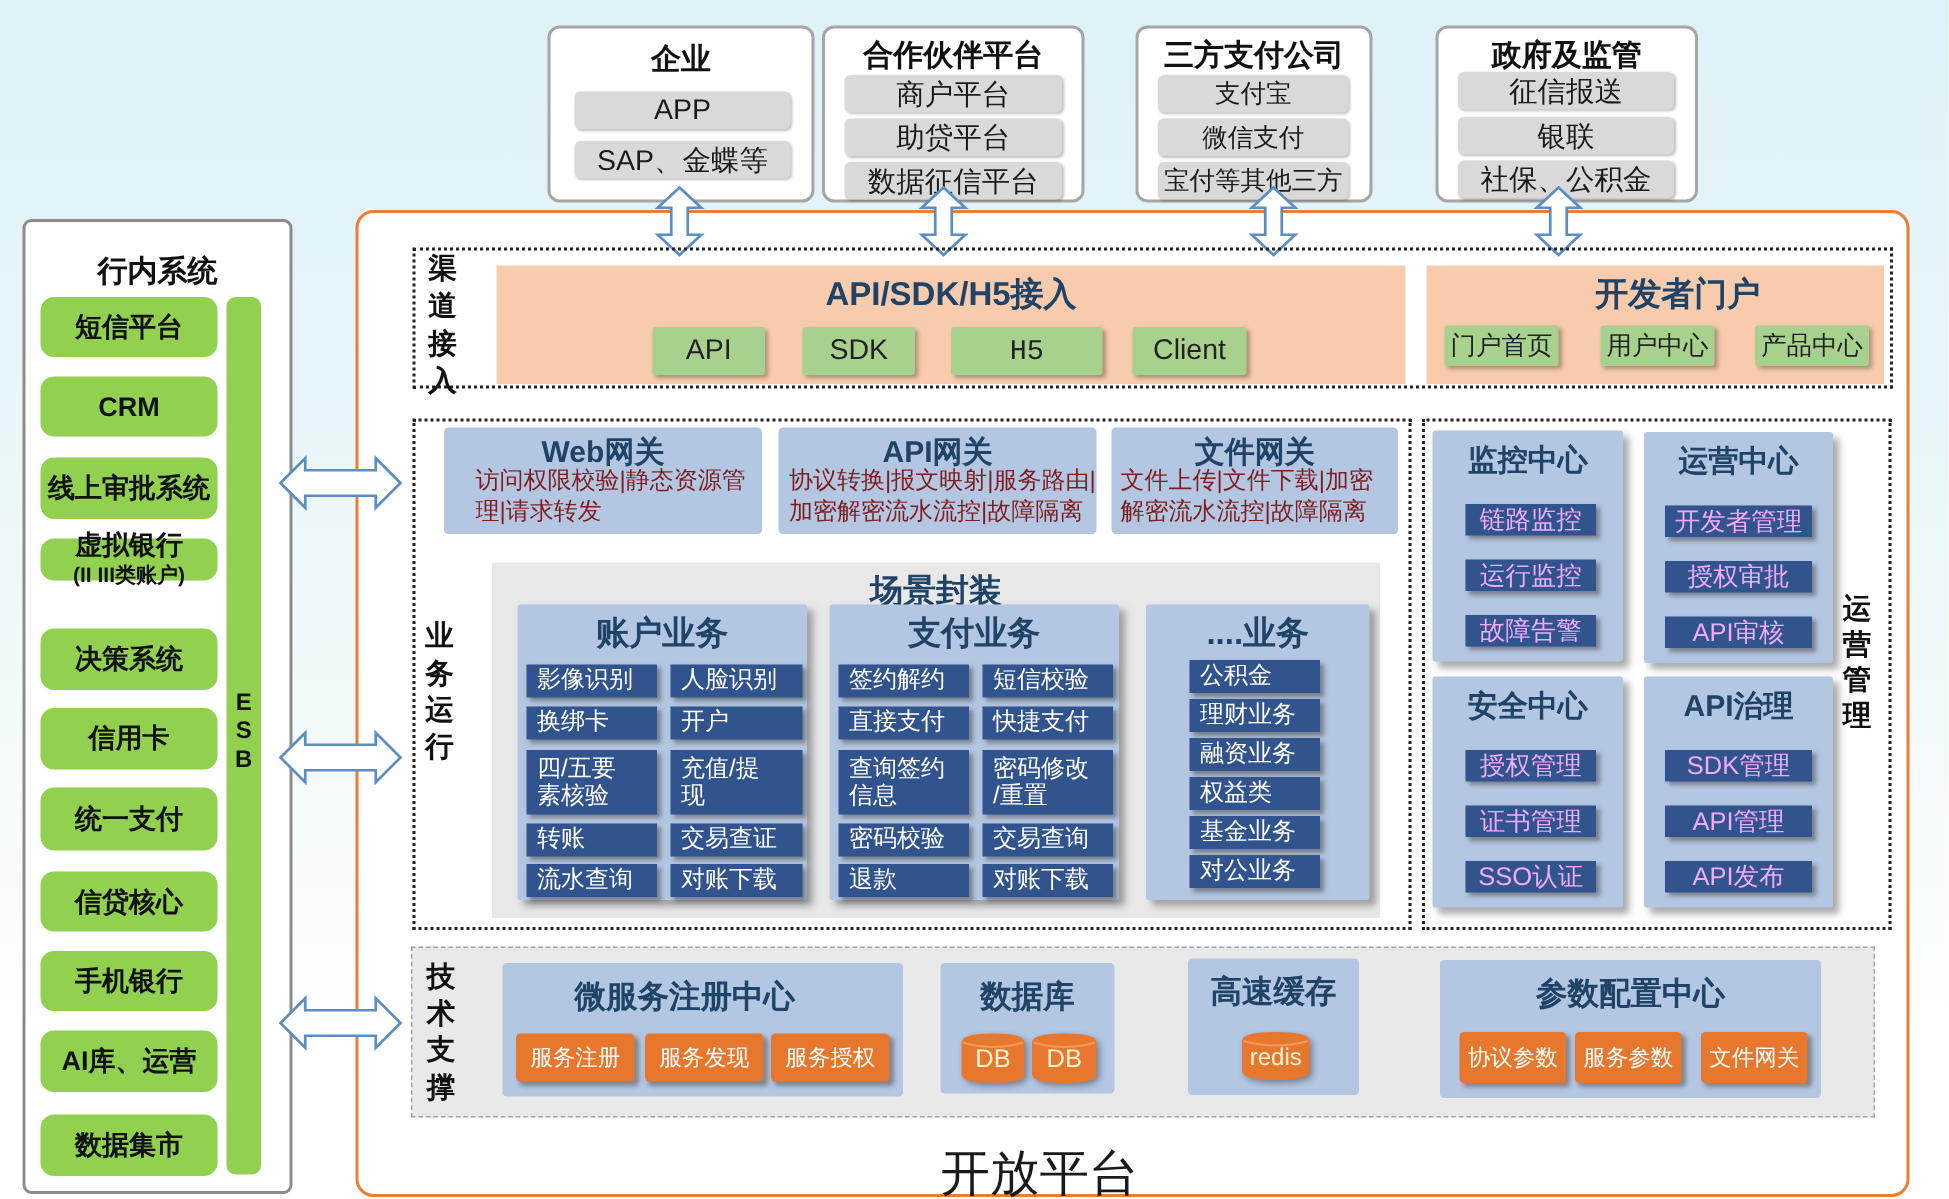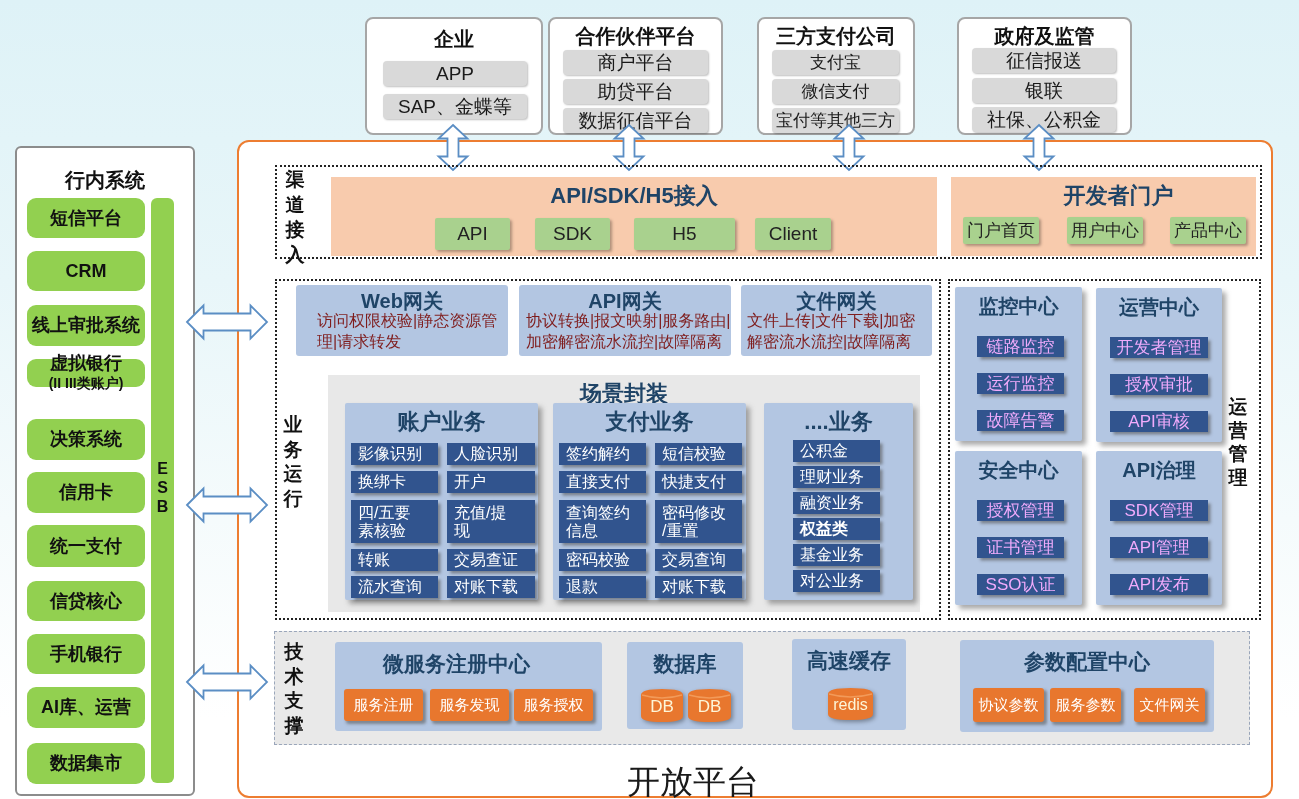--- a/index.html
+++ b/index.html
@@ -80,21 +80,21 @@
   </svg>
 <svg style="left:186px;top:664px;" width="82" height="36" viewBox="0 0 82 36">
 <path d="M1 18 L17.5 1.5 L17.5 9.5 L64.5 9.5 L64.5 1.5 L81 18 L64.5 34.5 L64.5 26.5 L17.5 26.5 L17.5 34.5 Z" fill="#fff" stroke="#5b8ec4" stroke-width="1.8" stroke-linejoin="miter"></path>
   </svg>
 <div class="dot" style="left:275px;top:165px;width:987px;height:94px;"></div>
 <div class="vlab" style="left:283px;top:167px;width:24px;height:100px;font-size:19px;line-height:25px;">渠<br>道<br>接<br>入</div>
 <div class="peach" style="left:331px;top:177px;width:606px;height:79px;"></div>
 <div class="ptitle" style="left:331px;top:181px;width:606px;">API/SDK/H5接入</div>
 <div class="gn" style="left:435px;top:218px;width:75px;height:32px;">API</div>
 <div class="gn" style="left:535px;top:218px;width:75px;height:32px;">SDK</div>
-<div class="gn" style="left:634px;top:218px;width:101px;height:32px;">H5</div>
+<div class="gn" style="left:634px;top:218px;width:101px;height:32px;font-family:Liberation Mono, monospace;">H5</div>
 <div class="gn" style="left:755px;top:218px;width:76px;height:32px;">Client</div>
 <div class="peach" style="left:951px;top:177px;width:305px;height:79px;"></div>
 <div class="ptitle" style="left:966px;top:181px;width:305px;">开发者门户</div>
 <div class="gn" style="left:963px;top:217px;width:76px;height:27px;font-size:17px;">门户首页</div>
 <div class="gn" style="left:1067px;top:217px;width:76px;height:27px;font-size:17px;">用户中心</div>
 <div class="gn" style="left:1170px;top:217px;width:76px;height:27px;font-size:17px;">产品中心</div>
 <div class="dot" style="left:275px;top:279px;width:666px;height:341px;"></div>
 <div class="vlab" style="left:281px;top:413px;width:24px;height:98px;font-size:19px;line-height:24.5px;">业<br>务<br>运<br>行</div>
 <div class="bb" style="left:296px;top:285px;width:212px;height:71px;"></div>
 <div class="btitle" style="left:296px;top:288px;width:212px;">Web网关</div>
@@ -129,21 +129,21 @@
 <div class="dk" style="left:447px;top:549px;width:88px;height:22px;">交易查证</div>
 <div class="dk" style="left:559px;top:549px;width:87px;height:22px;">密码校验</div>
 <div class="dk" style="left:655px;top:549px;width:87px;height:22px;">交易查询</div>
 <div class="dk" style="left:351px;top:576px;width:87px;height:22px;">流水查询</div>
 <div class="dk" style="left:447px;top:576px;width:88px;height:22px;">对账下载</div>
 <div class="dk" style="left:559px;top:576px;width:87px;height:22px;">退款</div>
 <div class="dk" style="left:655px;top:576px;width:87px;height:22px;">对账下载</div>
 <div class="dk" style="left:793px;top:440px;width:87px;height:22px;">公积金</div>
 <div class="dk" style="left:793px;top:466px;width:87px;height:22px;">理财业务</div>
 <div class="dk" style="left:793px;top:492px;width:87px;height:22px;">融资业务</div>
-<div class="dk" style="left:793px;top:518px;width:87px;height:22px;font-weight:bold;">权益类</div>
+<div class="dk" style="left:793px;top:518px;width:87px;height:22px;">权益类</div>
 <div class="dk" style="left:793px;top:544px;width:87px;height:22px;">基金业务</div>
 <div class="dk" style="left:793px;top:570px;width:87px;height:22px;">对公业务</div>
 <div class="dot" style="left:948px;top:279px;width:313px;height:341px;"></div>
 <div class="vlab" style="left:1226px;top:395px;width:24px;height:94px;font-size:19px;line-height:23.5px;">运<br>营<br>管<br>理</div>
 <div class="bbs" style="left:955px;top:287px;width:127px;height:154px;"></div>
 <div class="btitle" style="left:955px;top:293px;width:127px;">监控中心</div>
 <div class="dkc" style="left:977px;top:336px;width:87px;height:21px;">链路监控</div>
 <div class="dkc" style="left:977px;top:373px;width:87px;height:21px;">运行监控</div>
 <div class="dkc" style="left:977px;top:410px;width:87px;height:21px;">故障告警</div>
 <div class="bbs" style="left:1096px;top:288px;width:126px;height:154px;"></div>

